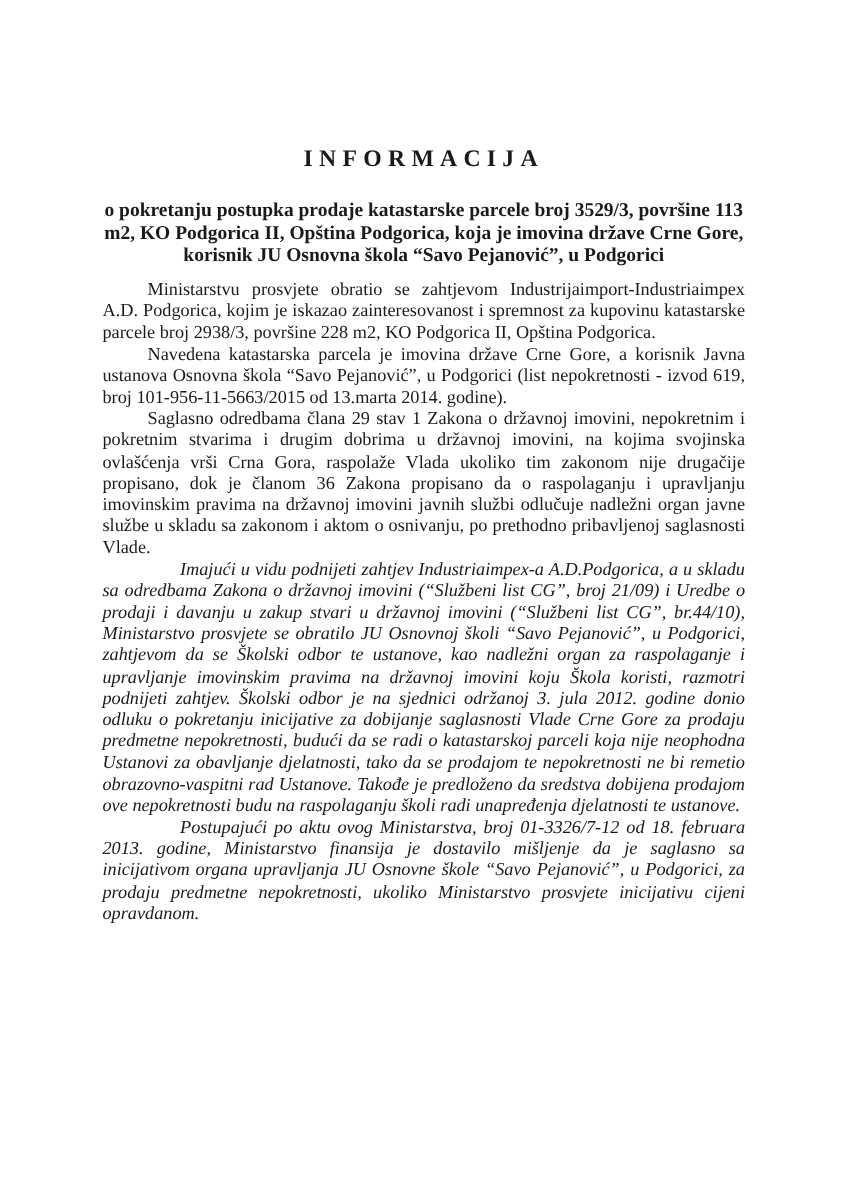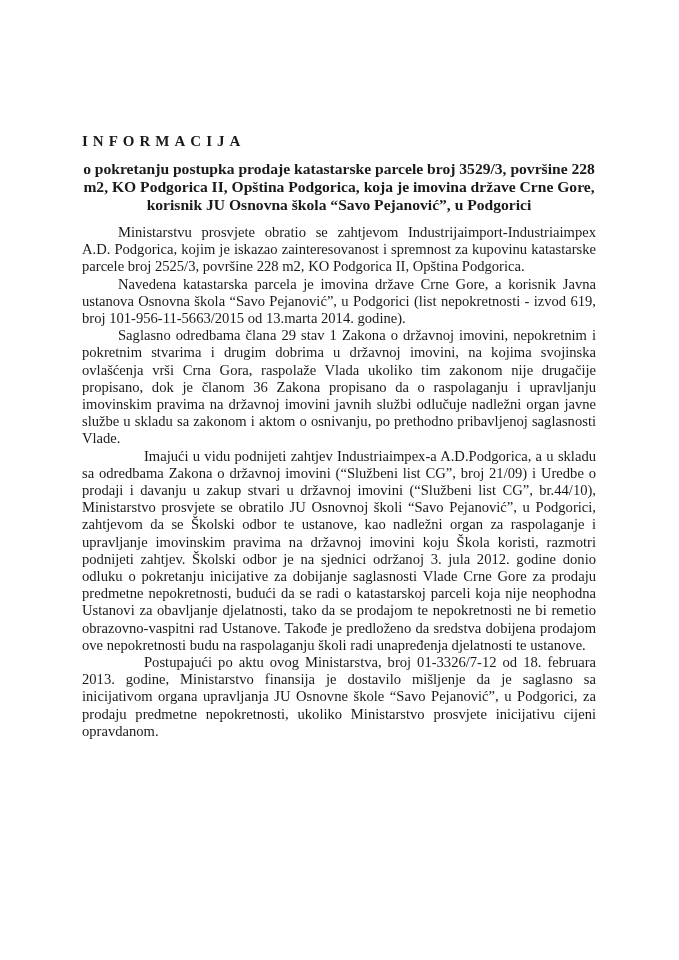--- a/index.html
+++ b/index.html
@@ -16,25 +16,26 @@
       color: #1a1a1a;
     }
     .page {
       position: absolute;
       left: 82px;
       top: 0;
       width: 514px;
     }
     .doc-title {
       position: absolute;
-      top: 132px;
+      top: 119px;
       left: 0;
       width: 514px;
+      text-align: center;
       font-weight: bold;
-      font-size: 15px;
+      font-size: 19px;
       letter-spacing: 5px;
       line-height: 18px;
     }
     .doc-subtitle {
       position: absolute;
       top: 160px;
       left: -8px;
       width: 530px;
       text-align: center;
       font-weight: bold;
@@ -49,28 +50,29 @@
       font-size: 14.6px;
       line-height: 17.2px;
     }
     .para {
       margin: 0;
       text-align: justify;
       text-indent: 36px;
     }
     .para.deep {
       text-indent: 62px;
+      font-style: italic;
     }
   </style>
 </head>
 <body>
 
 <div class="page">
   <div class="doc-title">INFORMACIJA</div>
-  <div class="doc-subtitle">o  pokretanju postupka prodaje katastarske parcele broj 3529/3, površine 228 m2, KO Podgorica II, Opština Podgorica, koja je imovina države Crne Gore, korisnik JU Osnovna škola “Savo Pejanović”, u Podgorici</div>
+  <div class="doc-subtitle">o  pokretanju postupka prodaje katastarske parcele broj 3529/3, površine 113 m2, KO Podgorica II, Opština Podgorica, koja je imovina države Crne Gore, korisnik JU Osnovna škola “Savo Pejanović”, u Podgorici</div>
   <div class="doc-body">
-    <p class="para">Ministarstvu prosvjete obratio se zahtjevom Industrijaimport-Industriaimpex A.D. Podgorica, kojim je iskazao zainteresovanost i spremnost za kupovinu katastarske parcele broj 2525/3, površine 228 m2, KO Podgorica II, Opština Podgorica.</p>
+    <p class="para">Ministarstvu prosvjete obratio se zahtjevom Industrijaimport-Industriaimpex A.D. Podgorica, kojim je iskazao zainteresovanost i spremnost za kupovinu katastarske parcele broj 2938/3, površine 228 m2, KO Podgorica II, Opština Podgorica.</p>
     <p class="para">Navedena katastarska parcela je imovina države Crne Gore, a korisnik Javna ustanova Osnovna škola “Savo Pejanović”, u Podgorici (list nepokretnosti - izvod 619,  broj 101-956-11-5663/2015 od 13.marta 2014. godine).</p>
     <p class="para">Saglasno odredbama člana 29 stav 1 Zakona o državnoj imovini, nepokretnim i pokretnim stvarima i drugim dobrima u državnoj imovini, na kojima svojinska ovlašćenja vrši Crna Gora, raspolaže Vlada ukoliko tim zakonom nije drugačije propisano, dok je članom 36 Zakona propisano da o raspolaganju i upravljanju imovinskim pravima na državnoj imovini javnih službi  odlučuje nadležni organ javne službe u skladu sa zakonom i aktom o osnivanju, po prethodno pribavljenoj saglasnosti Vlade.</p>
     <p class="para deep">Imajući u vidu podnijeti zahtjev Industriaimpex-a A.D.Podgorica, a u  skladu sa odredbama Zakona o državnoj imovini (“Službeni list CG”, broj 21/09) i Uredbe o prodaji i davanju u zakup stvari u državnoj imovini (“Službeni list CG”, br.44/10), Ministarstvo prosvjete se obratilo JU Osnovnoj školi “Savo Pejanović”, u Podgorici, zahtjevom da se Školski odbor te ustanove, kao nadležni organ za raspolaganje i upravljanje imovinskim pravima na državnoj imovini koju Škola koristi, razmotri podnijeti zahtjev. Školski odbor  je na sjednici održanoj 3. jula 2012. godine donio odluku  o pokretanju inicijative za dobijanje saglasnosti Vlade Crne Gore za prodaju predmetne nepokretnosti, budući da se radi o katastarskoj parceli koja nije neophodna Ustanovi za obavljanje djelatnosti, tako da se prodajom te nepokretnosti ne bi remetio obrazovno-vaspitni rad Ustanove. Takođe je predloženo da sredstva dobijena prodajom ove nepokretnosti budu na raspolaganju školi radi unapređenja djelatnosti te ustanove.</p>
     <p class="para deep">Postupajući  po aktu ovog Ministarstva, broj 01-3326/7-12 od 18. februara 2013. godine, Ministarstvo finansija je dostavilo mišljenje da je saglasno sa inicijativom organa upravljanja  JU Osnovne škole  “Savo Pejanović”, u Podgorici,  za prodaju predmetne nepokretnosti, ukoliko Ministarstvo prosvjete inicijativu cijeni opravdanom.</p>
   </div>
 </div>
 
 </body></html>

